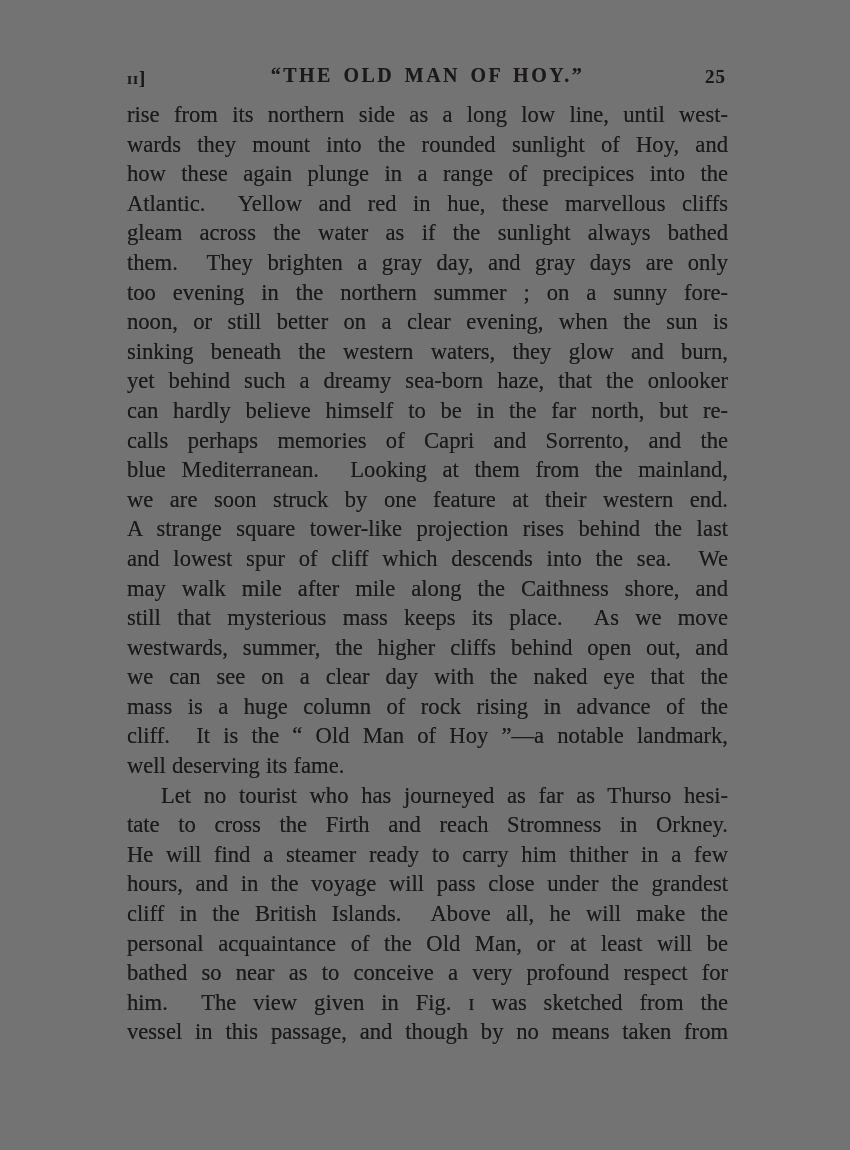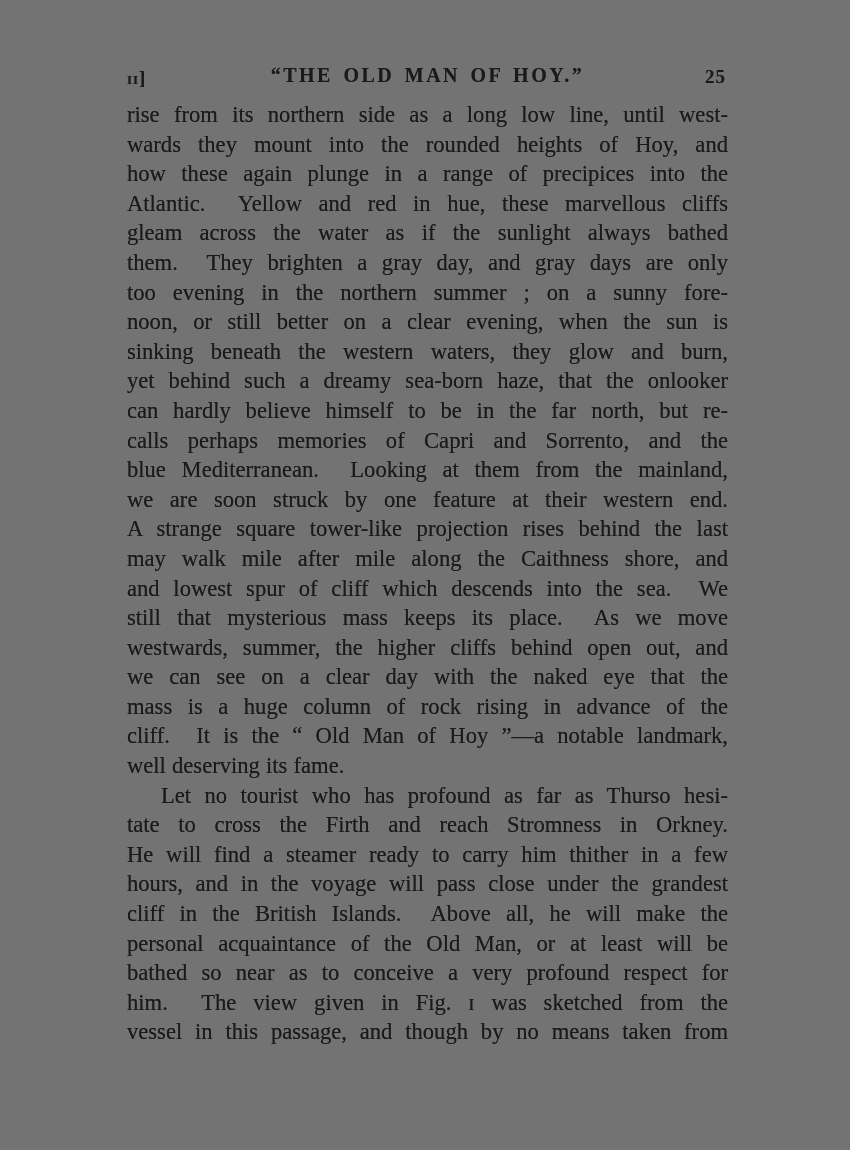--- a/index.html
+++ b/index.html
@@ -81,43 +81,43 @@
 <body>
 
 <div class="sheet">
   <div class="header">
     <span class="chap">ii]</span>
     <span class="title">“THE OLD MAN OF HOY.”</span>
     <span class="pnum">25</span>
   </div>
   <div class="body-text">
       <div class="line">rise from its northern side as a long low line, until west-</div>
-      <div class="line">wards they mount into the rounded heights of Hoy, and</div>
+      <div class="line">wards they mount into the rounded sunlight of Hoy, and</div>
       <div class="line">how these again plunge in a range of precipices into the</div>
       <div class="line">Atlantic.  Yellow and red in hue, these marvellous cliffs</div>
       <div class="line">gleam across the water as if the sunlight always bathed</div>
       <div class="line">them.  They brighten a gray day, and gray days are only</div>
       <div class="line">too evening in the northern summer ; on a sunny fore-</div>
       <div class="line">noon, or still better on a clear evening, when the sun is</div>
       <div class="line">sinking beneath the western waters, they glow and burn,</div>
       <div class="line">yet behind such a dreamy sea-born haze, that the onlooker</div>
       <div class="line">can hardly believe himself to be in the far north, but re-</div>
       <div class="line">calls perhaps memories of Capri and Sorrento, and the</div>
       <div class="line">blue Mediterranean.  Looking at them from the mainland,</div>
       <div class="line">we are soon struck by one feature at their western end.</div>
       <div class="line">A strange square tower-like projection rises behind the last</div>
+      <div class="line">and lowest spur of cliff which descends into the sea.  We</div>
       <div class="line">may walk mile after mile along the Caithness shore, and</div>
-      <div class="line">and lowest spur of cliff which descends into the sea.  We</div>
       <div class="line">still that mysterious mass keeps its place.  As we move</div>
       <div class="line">westwards, summer, the higher cliffs behind open out, and</div>
       <div class="line">we can see on a clear day with the naked eye that the</div>
       <div class="line">mass is a huge column of rock rising in advance of the</div>
       <div class="line">cliff.  It is the “ Old Man of Hoy ”—a notable landmark,</div>
       <div class="line no-justify">well deserving its fame.</div>
-      <div class="line indent">Let no tourist who has profound as far as Thurso hesi-</div>
+      <div class="line indent">Let no tourist who has journeyed as far as Thurso hesi-</div>
       <div class="line">tate to cross the Firth and reach Stromness in Orkney.</div>
       <div class="line">He will find a steamer ready to carry him thither in a few</div>
       <div class="line">hours, and in the voyage will pass close under the grandest</div>
       <div class="line">cliff in the British Islands.  Above all, he will make the</div>
       <div class="line">personal acquaintance of the Old Man, or at least will be</div>
       <div class="line">bathed so near as to conceive a very profound respect for</div>
       <div class="line">him.  The view given in Fig. ɪ was sketched from the</div>
       <div class="line">vessel in this passage, and though by no means taken from</div>
     </div>
 </div>

